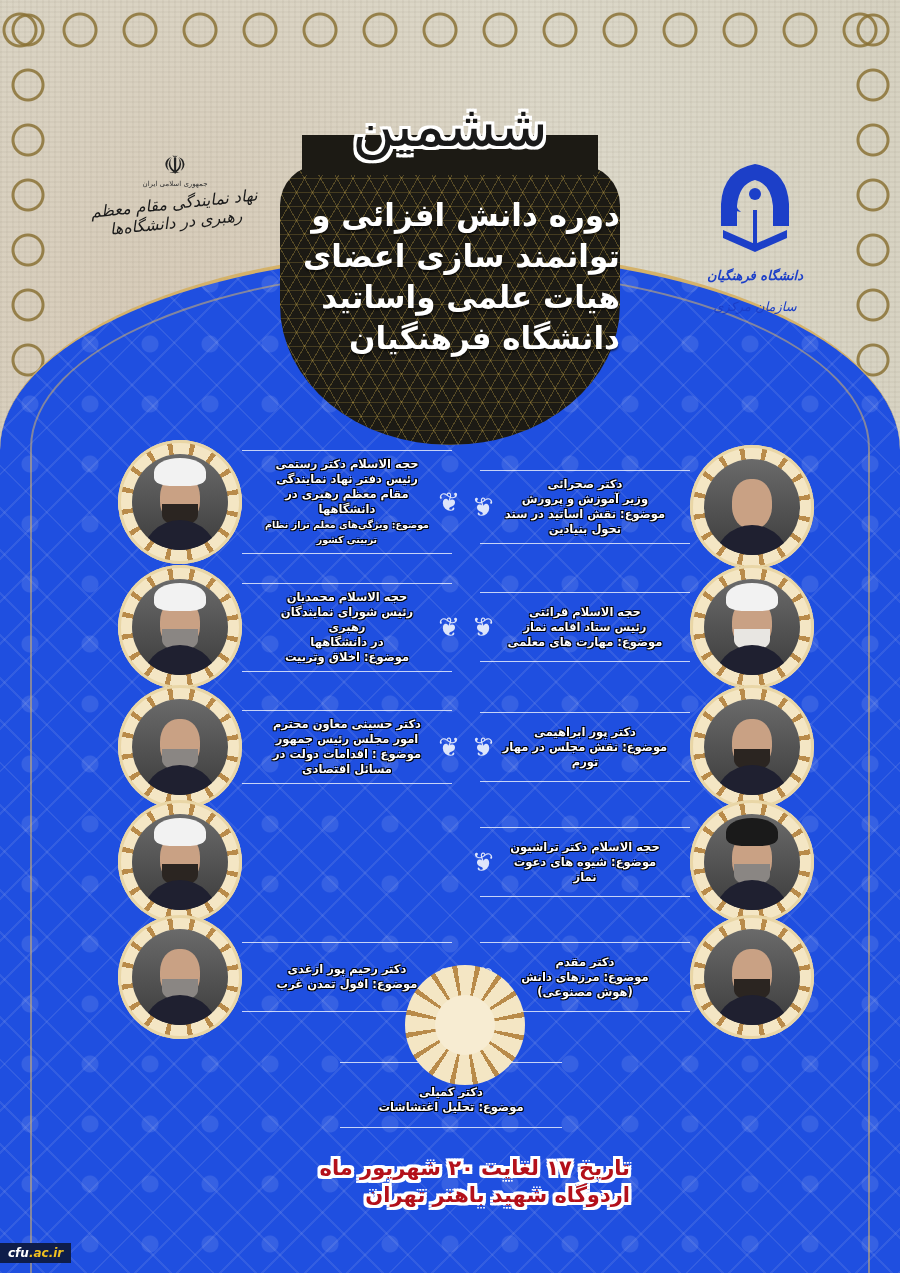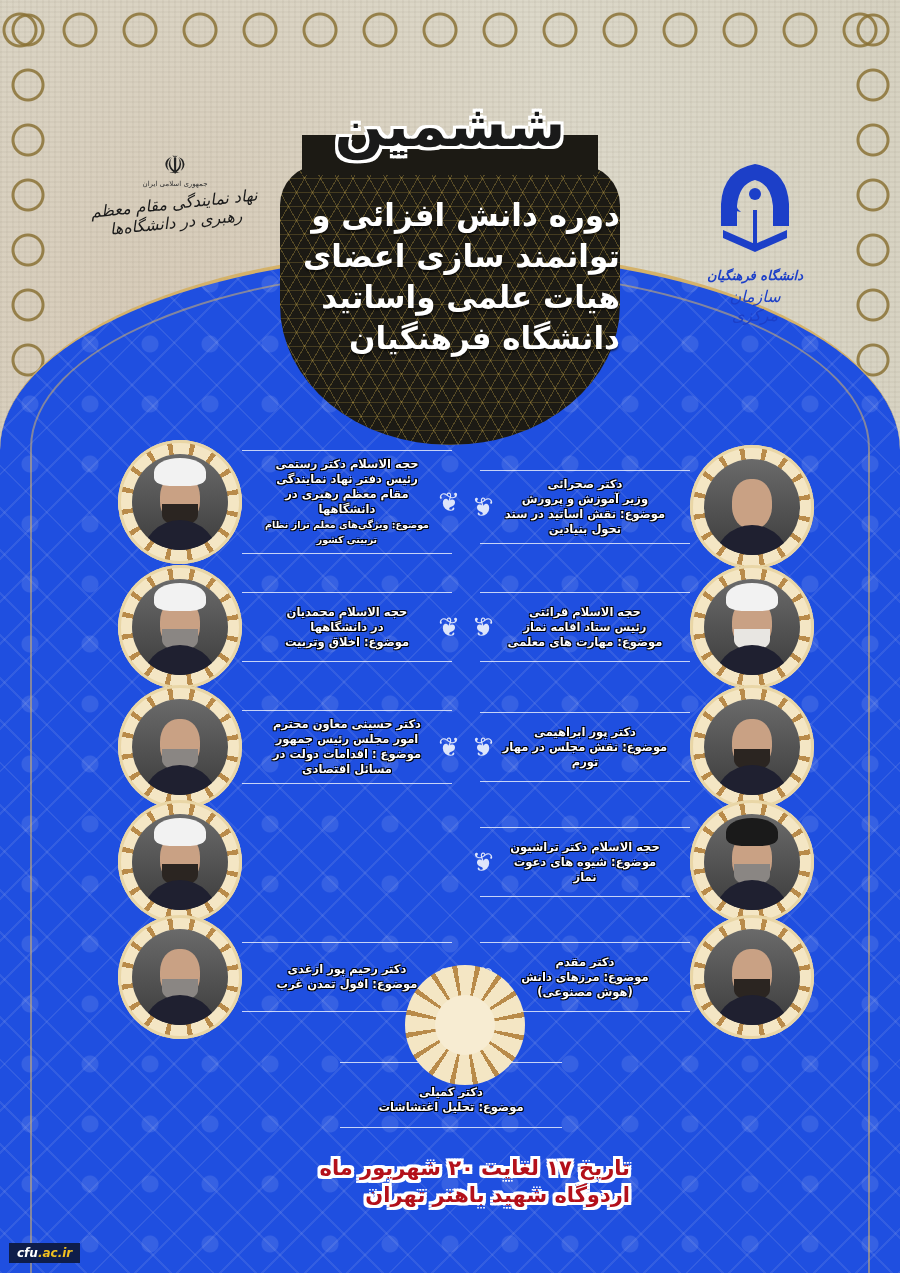--- a/index.html
+++ b/index.html
@@ -47,21 +47,21 @@
   .blue-field::before {
     content: ""; position: absolute; left: 30px; right: 30px; top: 14px; bottom: 0;
     border: 2px solid rgba(212,178,106,0.55);
     border-bottom: none;
     border-radius: 420px 420px 0 0 / 180px 180px 0 0;
   }
 
   
   .title-word {
     position: absolute; left: 300px; top: 92px; width: 300px; text-align: center;
-    font-family: "DejaVu Sans", sans-serif; font-weight: bold; font-size: 58px;
+    font-family: "DejaVu Sans", sans-serif; font-weight: normal; font-size: 58px;
     color: #1a1a1a; direction: rtl;
     text-shadow: -3px -3px 0 #fff, 3px -3px 0 #fff, -3px 3px 0 #fff, 3px 3px 0 #fff, 0 3px 0 #fff, 0 -3px 0 #fff;
   }
   .title-shield {
     position: absolute; left: 280px; top: 165px; width: 340px; height: 280px;
     background:
       repeating-linear-gradient(60deg, rgba(190,160,70,0.35) 0 1px, transparent 1px 14px),
       repeating-linear-gradient(-60deg, rgba(190,160,70,0.35) 0 1px, transparent 1px 14px),
       repeating-linear-gradient(0deg, rgba(190,160,70,0.25) 0 1px, transparent 1px 14px),
       #1c1a14;
@@ -80,21 +80,21 @@
   }
 
   
   .logo-right {
     position: absolute; left: 705px; top: 160px; width: 100px; text-align: center;
   }
   .uni-mark {
     width: 80px; height: 100px; margin: 0 auto; position: relative;
   }
   .uni-name { direction: rtl; color: #1c3fc8; font-size: 13px; font-weight: bold; font-style: italic; margin-top: 4px; }
-  .uni-sub { direction: rtl; color: #1c3fc8; font-size: 16px; font-style: italic; margin-top: 4px; }
+  .uni-sub { direction: rtl; color: #1c3fc8; font-size: 13px; font-style: italic; margin-top: 16px; }
 
   .logo-left {
     position: absolute; left: 80px; top: 150px; width: 190px; text-align: center;
   }
   .emblem { font-size: 26px; color: #222; line-height: 30px; }
   .emblem-caption { direction: rtl; font-size: 7px; color: #333; }
   .leader-office {
     direction: rtl; font-family: "DejaVu Serif", serif; font-style: italic; font-size: 16px;
     color: #1a1a1a; margin-top: 6px; transform: rotate(-6deg);
   }
@@ -174,21 +174,21 @@
   }
 
   
   .date-block {
     position: absolute; left: 270px; top: 1155px; width: 360px; direction: rtl;
     color: #b3101a; font-weight: bold; font-size: 21px; line-height: 27px;
     text-shadow: -3px -3px 0 #fff, 3px -3px 0 #fff, -3px 3px 0 #fff, 3px 3px 0 #fff, 0 3px 0 #fff, 0 -3px 0 #fff, 3px 0 0 #fff, -3px 0 0 #fff;
   }
 
   .watermark {
-    position: absolute; left: 9px; top: 1243px; padding: 3px 8px;
+    position: absolute; left: 0; top: 1243px; padding: 3px 8px;
     background: #0e1d4a; color: #fff; font-weight: bold; font-style: italic; font-size: 12px;
   }
   .watermark b { color: #f0c020; }
 </style>
 </head>
 <body>
 
 <div class="parchment"></div>
 <div class="swirl-top"></div>
 <div class="swirl-left"></div>
@@ -331,20 +331,21 @@
     <div class="portrait cleric">
         <div class="face"></div>
         <div class="turban"></div>
         <div class="beard grey"></div>
         <div class="body"></div>
       </div>
   </div>
   <div class="banner">
     <div class="banner-text">
       <span>حجه الاسلام محمدیان</span>
+      <span>رئیس شورای نمایندگان رهبری</span>
       <span>در دانشگاهها</span>
       <span>موضوع: اخلاق وتربیت</span>
     </div>
   </div>
 </div>
 
 <div class="speaker left" style="left:118px; top:685px;">
   <div class="medallion">
     <div class="portrait">
         <div class="face"></div>

